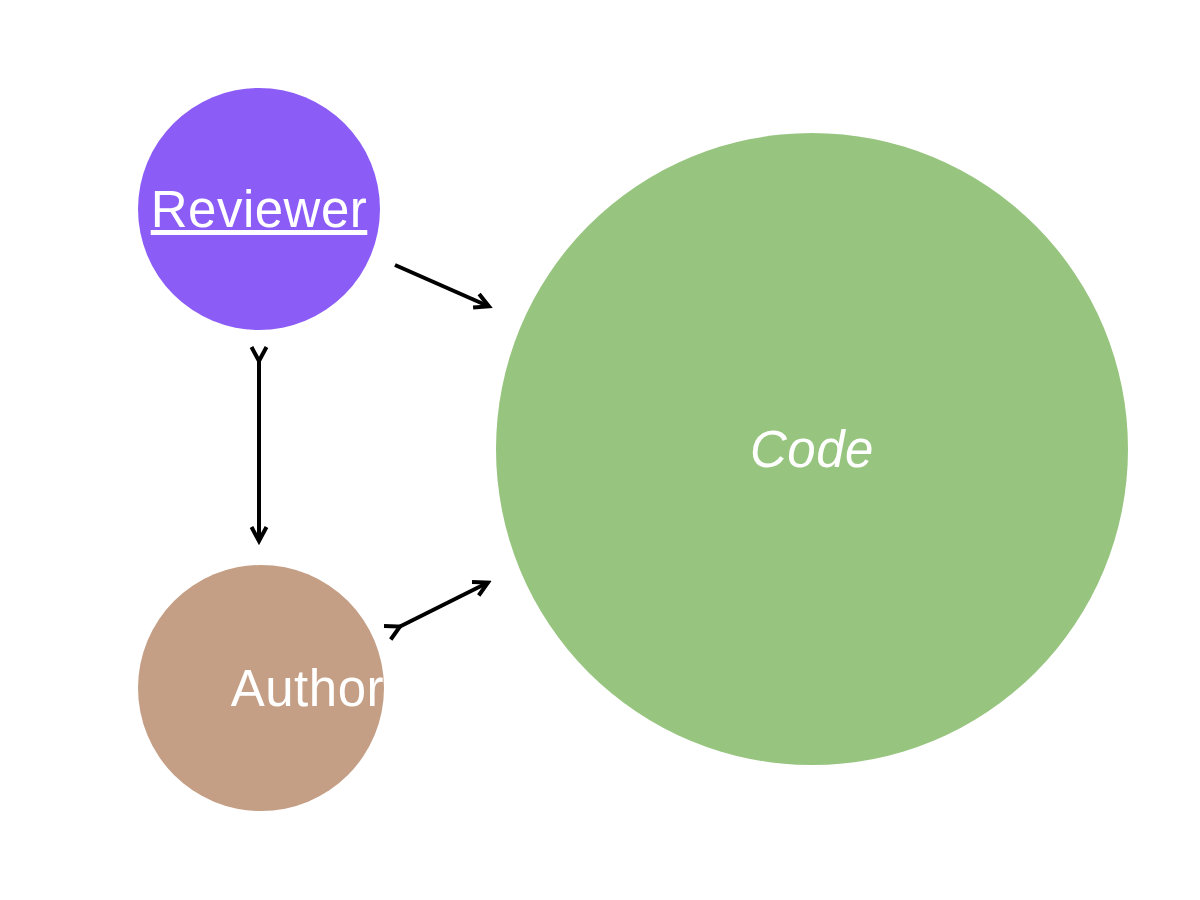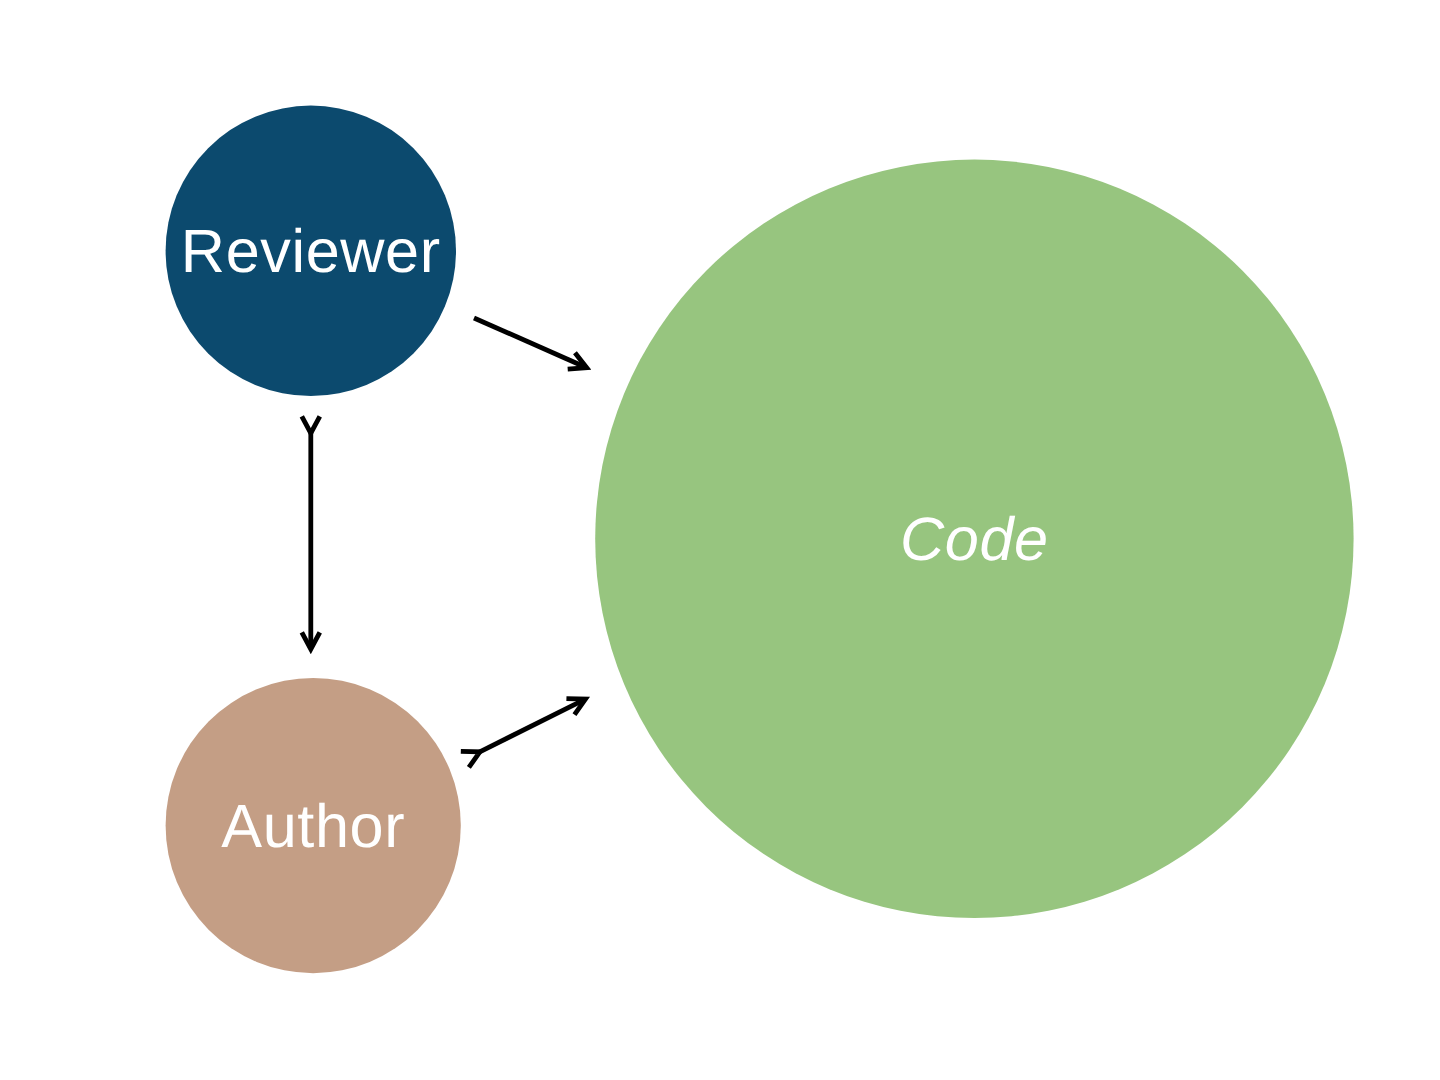--- a/index.html
+++ b/index.html
@@ -76,25 +76,25 @@
       </marker>
     </defs>
 
     <line x1="395" y1="265" x2="488" y2="306" marker-end="url(#arrowhead)"></line>
 
     <line x1="259" y1="360" x2="259" y2="540" marker-start="url(#arrowhead)" marker-end="url(#arrowhead)"></line>
 
     <line x1="399" y1="627" x2="487" y2="583" marker-start="url(#arrowhead)" marker-end="url(#arrowhead)"></line>
   </svg>
 
-  <div class="node node-reviewer" style="background: #0c4a6e;">
+  <div class="node node-reviewer" style="background: #8b5cf6; text-decoration: underline;">
     <span class="label">Reviewer</span>
   </div>
 
-  <div class="node node-author" style="background: rgb(196, 158, 133);">
+  <div class="node node-author" style="background: rgb(196, 158, 133); justify-content: flex-end;">
     <span class="label">Author</span>
   </div>
 
   <div class="node node-code" style="background: rgb(151, 197, 127);">
     <span class="label">Code</span>
   </div>
 
 </div>
 
 </body></html>

